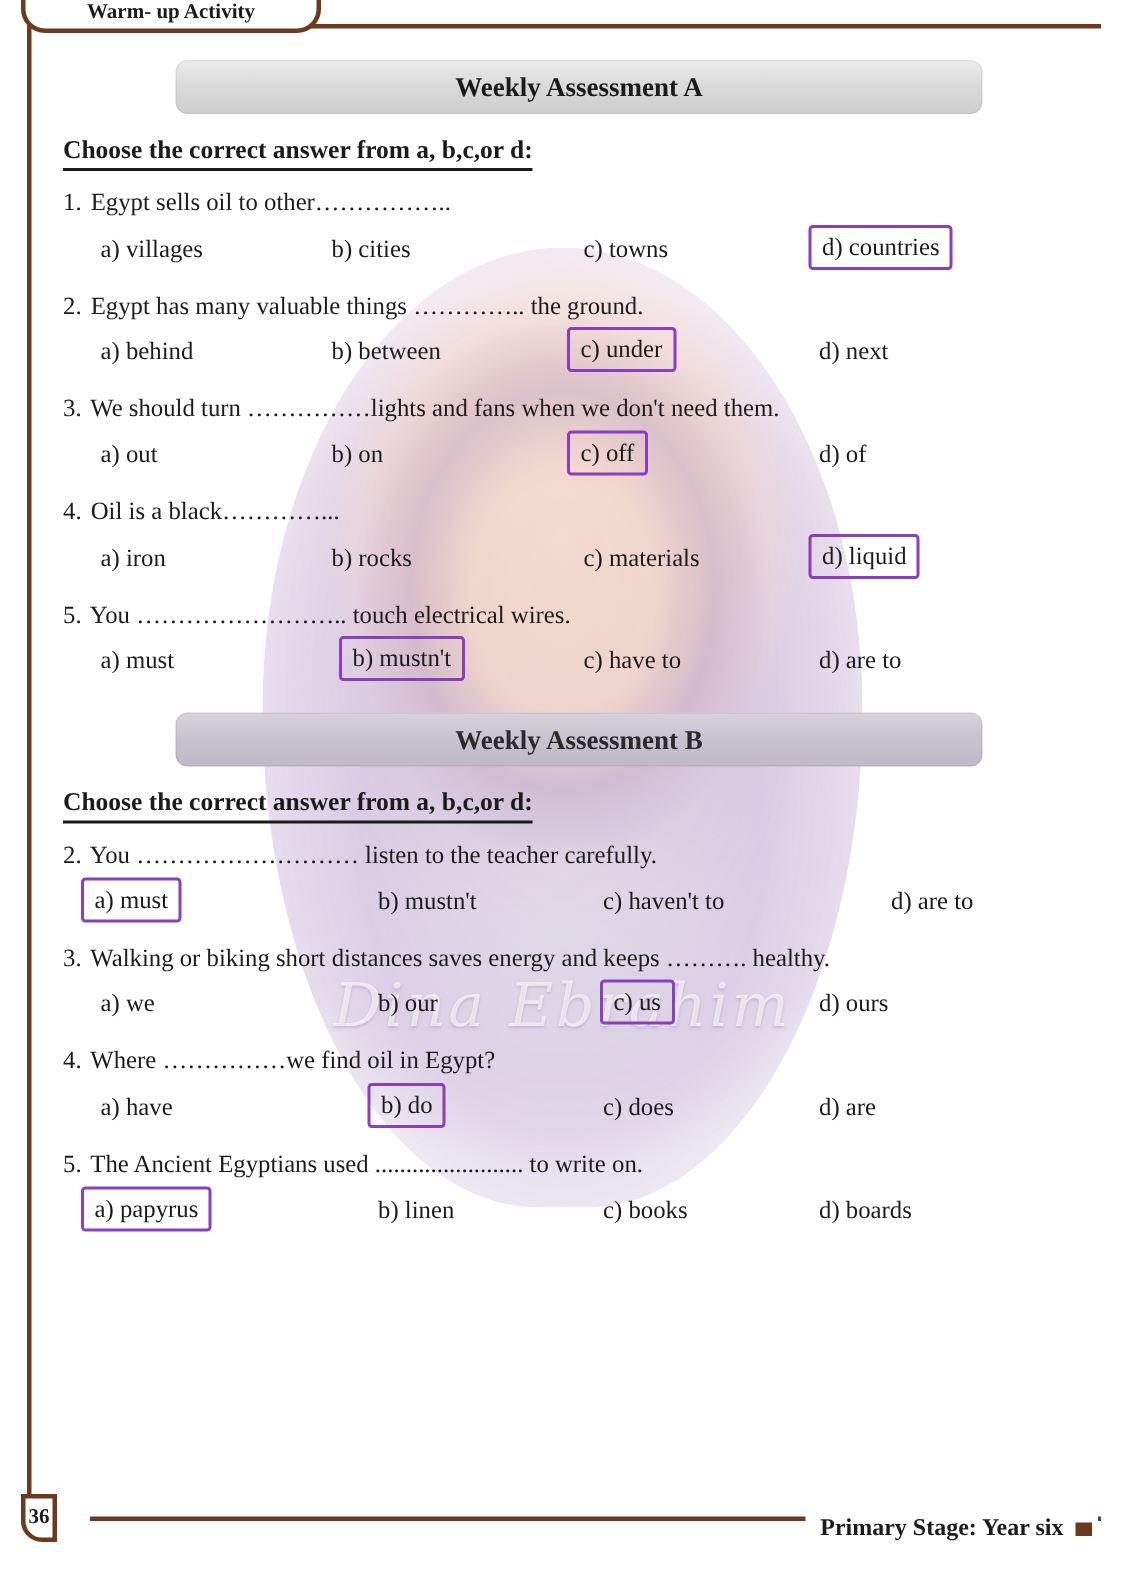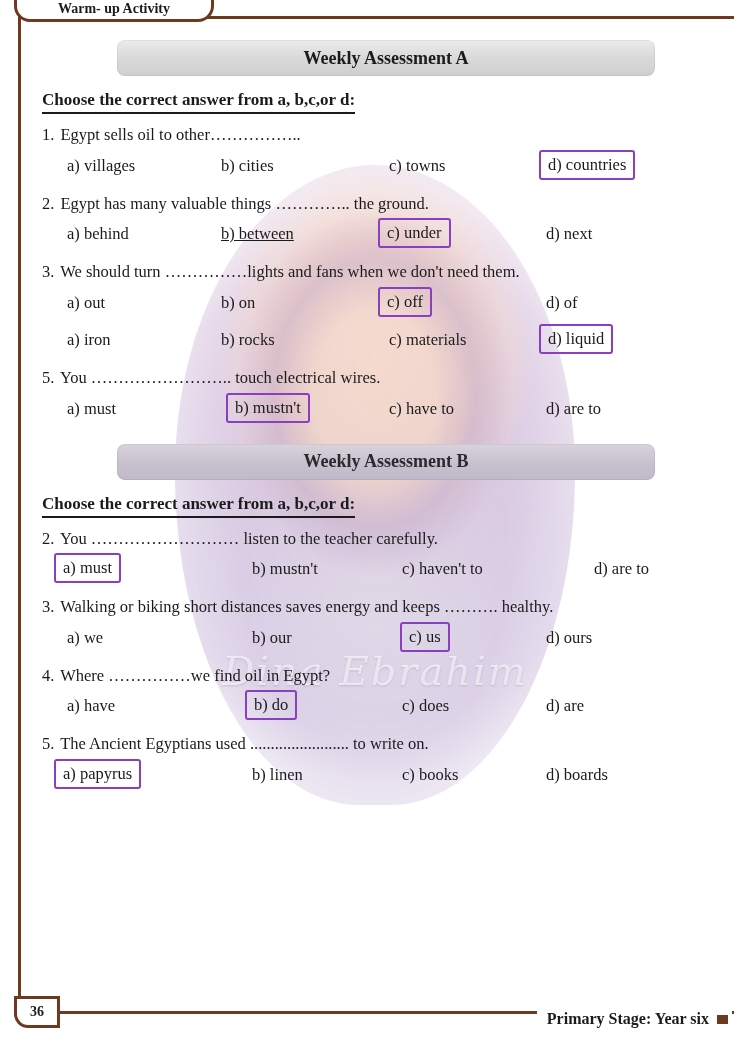--- a/index.html
+++ b/index.html
@@ -89,21 +89,21 @@
 
   .footer-rule {
     position: absolute;
     left: 60px; right: 16px; bottom: 42px;
     height: 3px;
     background: #6d3a1f;
   }
   .page-num {
     position: absolute;
     left: 14px; bottom: 28px;
-    width: 46px; height: 32px;
+    width: 24px; height: 32px;
     border: 3px solid #6d3a1f;
     border-radius: 0 0 0 14px;
     background: #ffffff;
     display: flex; align-items: center; justify-content: center;
     font-family: "Liberation Serif", serif;
     font-weight: bold;
     font-size: 14px;
   }
   .footer-label {
     position: absolute;
@@ -206,31 +206,32 @@
     <div class="question"><span class="q-num">1.</span> <span>Egypt sells oil to other……………..</span></div>
     <div class="options">
       <div class="opt" style="left: 18px;">a) villages</div>
       <div class="opt" style="left: 172px;">b) cities</div>
       <div class="opt" style="left: 340px;">c) towns</div>
       <div class="opt marked" style="left: 497px;">d) countries</div>
     </div>
     <div class="question"><span class="q-num">2.</span> <span>Egypt has many valuable things ………….. the ground.</span></div>
     <div class="options">
       <div class="opt" style="left: 18px;">a) behind</div>
-      <div class="opt" style="left: 172px; text-decoration: underline;">b) between</div>
+      <div class="opt" style="left: 172px;">b) between</div>
       <div class="opt marked" style="left: 336px;">c) under</div>
       <div class="opt" style="left: 497px;">d) next</div>
     </div>
     <div class="question"><span class="q-num">3.</span> <span>We should turn ……………lights and fans when we don't need them.</span></div>
     <div class="options">
       <div class="opt" style="left: 18px;">a) out</div>
       <div class="opt" style="left: 172px;">b) on</div>
       <div class="opt marked" style="left: 336px;">c) off</div>
       <div class="opt" style="left: 497px;">d) of</div>
     </div>
+    <div class="question"><span class="q-num">4.</span> <span>Oil is a black…………...</span></div>
     <div class="options">
       <div class="opt" style="left: 18px;">a) iron</div>
       <div class="opt" style="left: 172px;">b) rocks</div>
       <div class="opt" style="left: 340px;">c) materials</div>
       <div class="opt marked" style="left: 497px;">d) liquid</div>
     </div>
     <div class="question"><span class="q-num">5.</span> <span>You …………………….. touch electrical wires.</span></div>
     <div class="options">
       <div class="opt" style="left: 18px;">a) must</div>
       <div class="opt marked" style="left: 184px;">b) mustn't</div>

